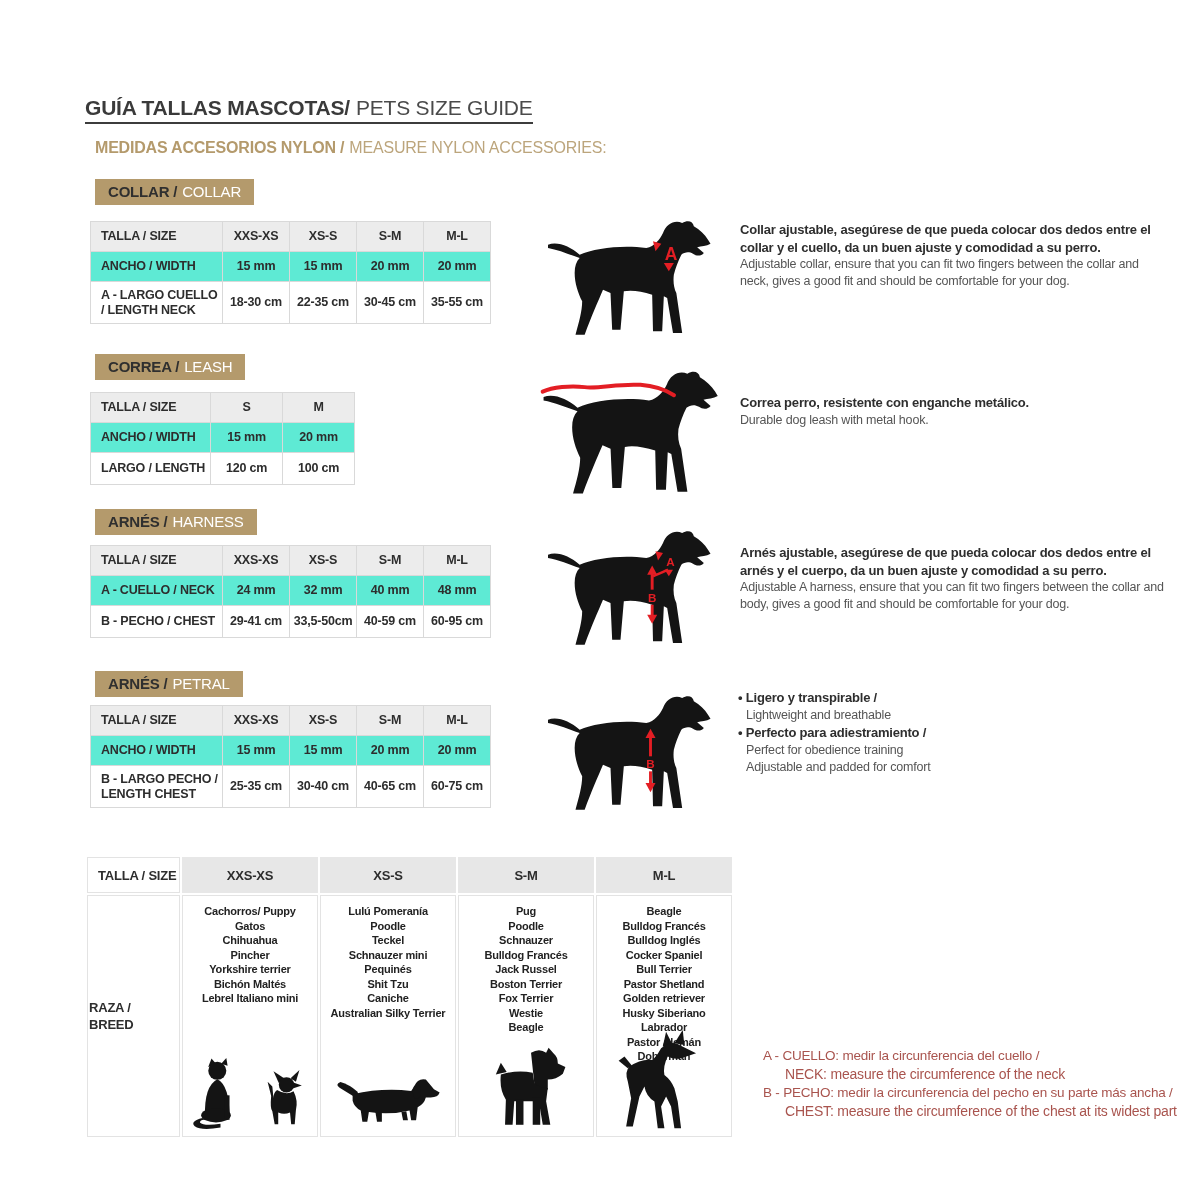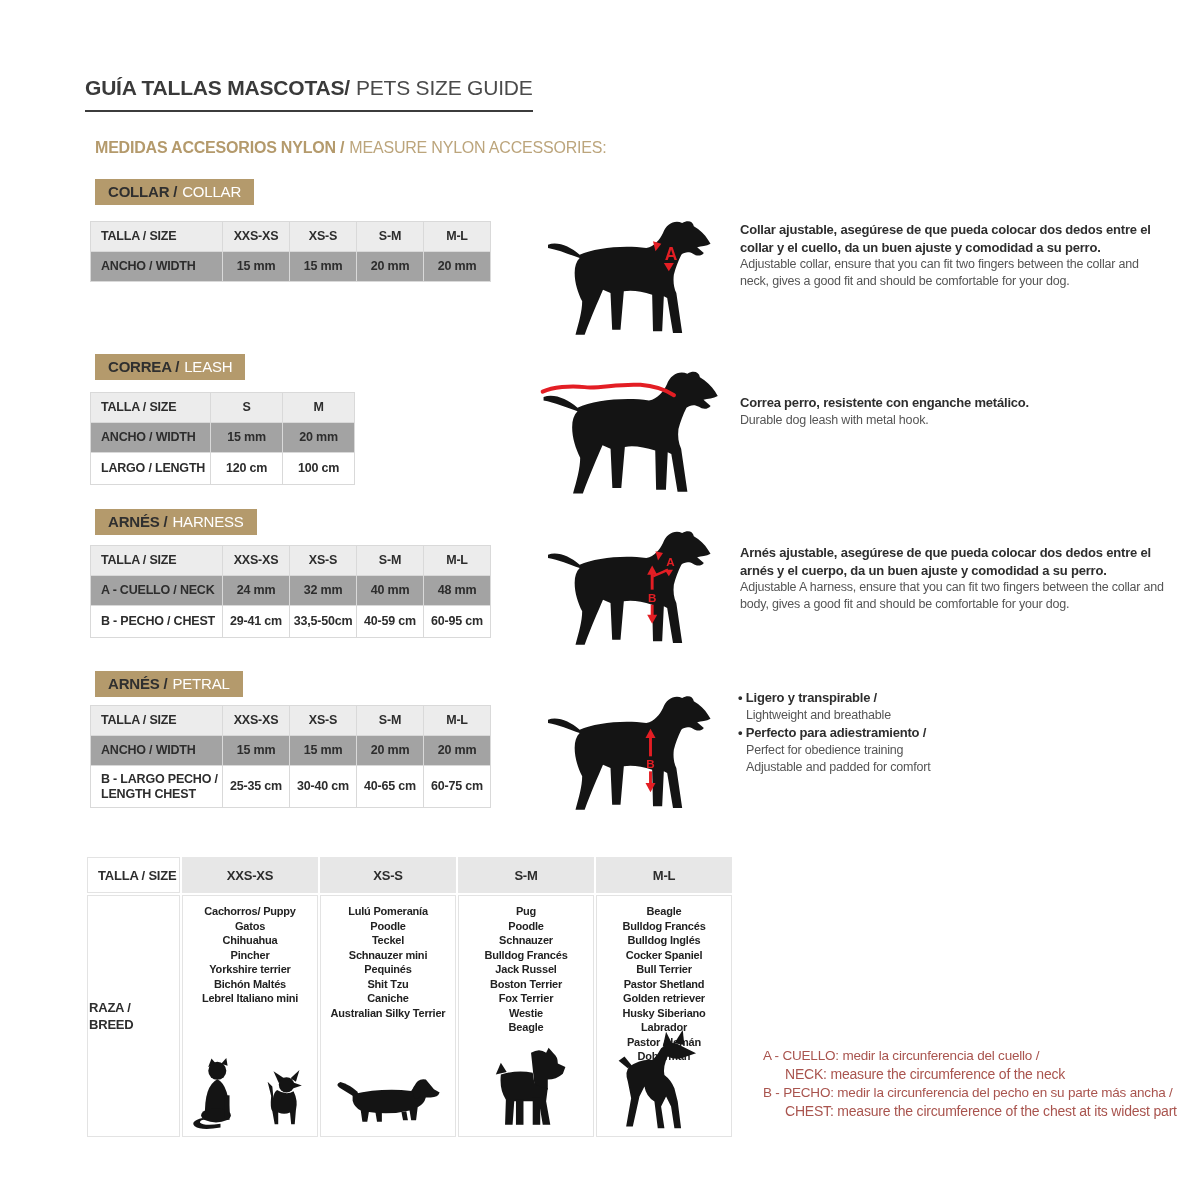--- a/index.html
+++ b/index.html
@@ -1,39 +1,39 @@
 <!DOCTYPE html>
 <html><head>
 <meta charset="utf-8">
 <style>
   html,body{margin:0;padding:0;background:#fff;}
   .page{position:relative;width:1200px;height:1200px;background:#ffffff;overflow:hidden;
         font-family:"Liberation Sans",sans-serif;color:#2e2e2e;letter-spacing:-0.2px;}
 
   
-  .title{position:absolute;left:85px;top:76px;font-size:21px;padding-bottom:10px;
+  .title{position:absolute;left:85px;top:96px;font-size:21px;padding-bottom:2px;
          border-bottom:2px solid #3c3c3c;color:#3a3a3a;white-space:nowrap;}
   .title .es{font-weight:700;}
   .title .en{font-weight:400;margin-left:6px;color:#4a4a4a;}
   .subtitle{position:absolute;left:95px;top:139px;font-size:16px;white-space:nowrap;}
   .subtitle .es{font-weight:700;color:#b49a6c;}
   .subtitle .en{font-weight:400;color:#bca57c;margin-left:5px;}
 
   
   .badge{position:absolute;background:#b49a6c;padding:4px 13px 5px 13px;font-size:15px;white-space:nowrap;}
   .badge .bes{font-weight:700;color:#2f2f2f;margin-top:44px;}
   .badge .ben{font-weight:400;color:#ffffff;margin-left:5px;}
 
   
   table.sz{position:absolute;border-collapse:collapse;background:#fff;table-layout:fixed;}
   table.sz th,table.sz td{border:1px solid #d9d9d9;font-size:12.5px;font-weight:700;color:#2d2d2d;
         text-align:center;padding:0 2px;line-height:15px;}
   table.sz .lbl{text-align:left;padding-left:10px;}
   table.sz tr.hdr{background:#ececec;height:30px;}
-  table.sz tr.shade{background:#a3a3a3;height:30px;}
+  table.sz tr.shade{background:#5eead4;height:30px;}
   table.sz tr.plain{background:#ffffff;height:32px;}
   table.sz tr.tall{height:42px;}
 
   
   .desc{position:absolute;width:424px;}
   .desc .des{font-size:13px;font-weight:700;color:#2e2e2e;line-height:17.5px;}
   .desc .den{font-size:12.5px;font-weight:400;color:#555555;line-height:17px;}
 
   
   .bullets{position:absolute;width:430px;}
@@ -103,20 +103,27 @@
       <th>XS-S</th>
       <th>S-M</th>
       <th>M-L</th>
     </tr>
     <tr class="shade">
       <td class="lbl">ANCHO / WIDTH</td>
       <td>15 mm</td>
       <td>15 mm</td>
       <td>20 mm</td>
       <td>20 mm</td>
+    </tr>
+    <tr class="plain tall">
+      <td class="lbl">A - LARGO CUELLO / LENGTH NECK</td>
+      <td>18-30 cm</td>
+      <td>22-35 cm</td>
+      <td>30-45 cm</td>
+      <td>35-55 cm</td>
     </tr>
   </tbody>
     </table>
   <svg class="dogsvg" style="left:543px;top:213px" width="175" height="125" viewBox="0 0 210 150">
     <use href="#dog-shape"></use>
     <polygon points="132,34 142,37 135,46" fill="#e31e24"></polygon>
     <text class="mark" x="146" y="56" font-size="21">A</text>
     <polygon points="145,60 157,60 151,70" fill="#e31e24"></polygon>
   </svg>
   <div class="desc" style="left:740px;top:221px">

